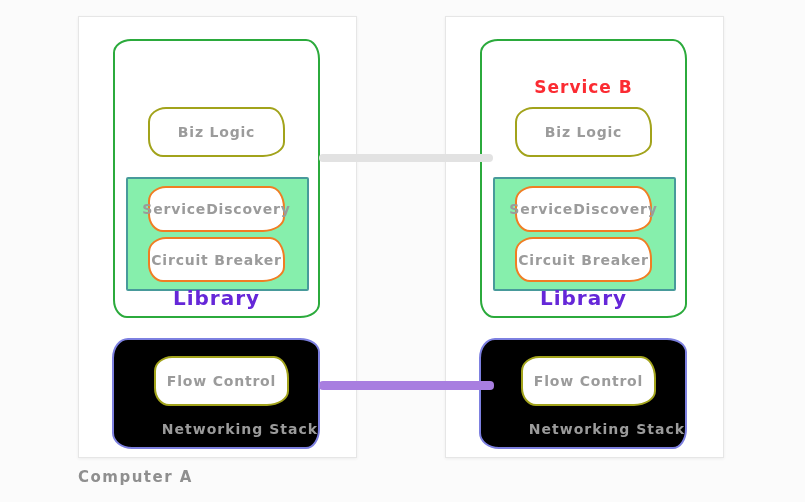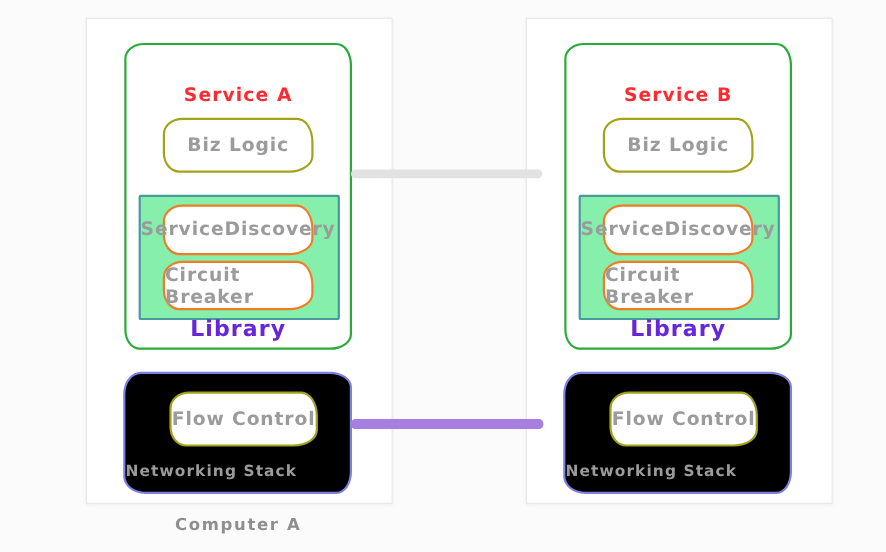--- a/index.html
+++ b/index.html
@@ -8,69 +8,68 @@
     --periwinkle:#7d80e0; --purple-link:#a87ee0; --gray-link:#e2e2e2;
     --red-text:#fb2b32; --purple-text:#6527d8; --gray-text:#9b9b9b; --label-text:#8f8f8f;
   }
   html,body{margin:0;padding:0;}
   body{font-family:"DejaVu Sans", sans-serif; background:var(--bg);}
   .canvas{position:relative;width:805px;height:502px;background:var(--bg);overflow:hidden;}
 
   .computer-card{position:absolute;top:16px;width:277px;height:440px;background:var(--card-bg);
     border:1px solid var(--card-border);box-shadow:0 1px 3px rgba(0,0,0,0.06);}
   .computer-card.left{left:78px;}
-  .computer-card.right{left:478px;}
+  .computer-card.right{left:445px;}
 
-  .computer-label{position:absolute;top:468px;width:277px;text-align:center;
+  .computer-label{position:absolute;top:468px;width:277px;text-align:left;
     color:var(--label-text);font-size:15px;font-weight:bold;letter-spacing:1.5px;}
   .computer-label.left{left:78px;}
   .computer-label.right{left:455px;}
 
   
   .service-box{position:absolute;left:34px;top:22px;width:203px;height:275px;
     border:2.5px solid var(--green);
     border-radius:18px 14px 20px 14px / 14px 20px 14px 18px;background:#fff;}
   .service-title{position:absolute;top:36px;left:0;width:100%;text-align:center;
     color:var(--red-text);font-size:17px;font-weight:bold;letter-spacing:1px;}
 
   .pill{position:absolute;border-radius:18px 15px 22px 15px / 15px 22px 15px 18px;
     display:flex;align-items:center;justify-content:center;background:#fff;
-    color:var(--gray-text);font-size:17px;font-weight:bold;letter-spacing:0.8px;}
+    color:var(--gray-text);font-size:14px;font-weight:bold;letter-spacing:0.8px;}
   .pill.olive{border:2.5px solid var(--olive);}
   .pill.orange{border:2.5px solid var(--orange);}
 
   .biz-logic{left:33px;top:66px;width:133px;height:46px;}
 
   .library-box{position:absolute;left:11px;top:136px;width:179px;height:110px;
     border:2.5px solid var(--teal);border-radius:2px;background:#86efac;}
   .lib-item-0{left:20px;top:7px;width:133px;height:42px;}
   .lib-item-1{left:20px;top:58px;width:133px;height:41px;}
 
   .library-label{position:absolute;bottom:6px;left:0;width:100%;text-align:center;
     color:var(--purple-text);font-size:20px;font-weight:bold;letter-spacing:1px;}
 
   .network-box{position:absolute;left:33px;top:321px;width:204px;height:107px;
     border:2.5px solid var(--periwinkle);
     border-radius:16px 20px 14px 20px / 20px 14px 20px 16px;background:#000000;}
   .flow-control{left:40px;top:16px;width:131px;height:46px;}
-  .network-label{position:absolute;bottom:10px;left:0;width:100%;text-align:left;
+  .network-label{position:absolute;bottom:10px;left:0;width:100%;text-align:right;
     color:var(--gray-text);font-size:14px;font-weight:bold;letter-spacing:1px;}
 
   .link{position:absolute;border-radius:4px;}
   .link.service-link{left:319px;top:154px;width:174px;height:8px;background:var(--gray-link);}
   .link.network-link{left:319px;top:381px;width:175px;height:9px;background:var(--purple-link);}
 </style>
 </head>
 <body>
 
 <div class="canvas">
 
   <div class="computer-card left">
     <div class="service-box">
-      <div class="service-title">Service A</div>
       <div class="pill olive biz-logic">Biz Logic</div>
       <div class="library-box">
         <div class="pill orange lib-item-0">ServiceDiscovery</div>
         <div class="pill orange lib-item-1">Circuit Breaker</div>
       </div>
       <div class="library-label">Library</div>
     </div>
     <div class="network-box">
       <div class="pill olive flow-control">Flow Control</div>
       <div class="network-label">Networking Stack</div>

